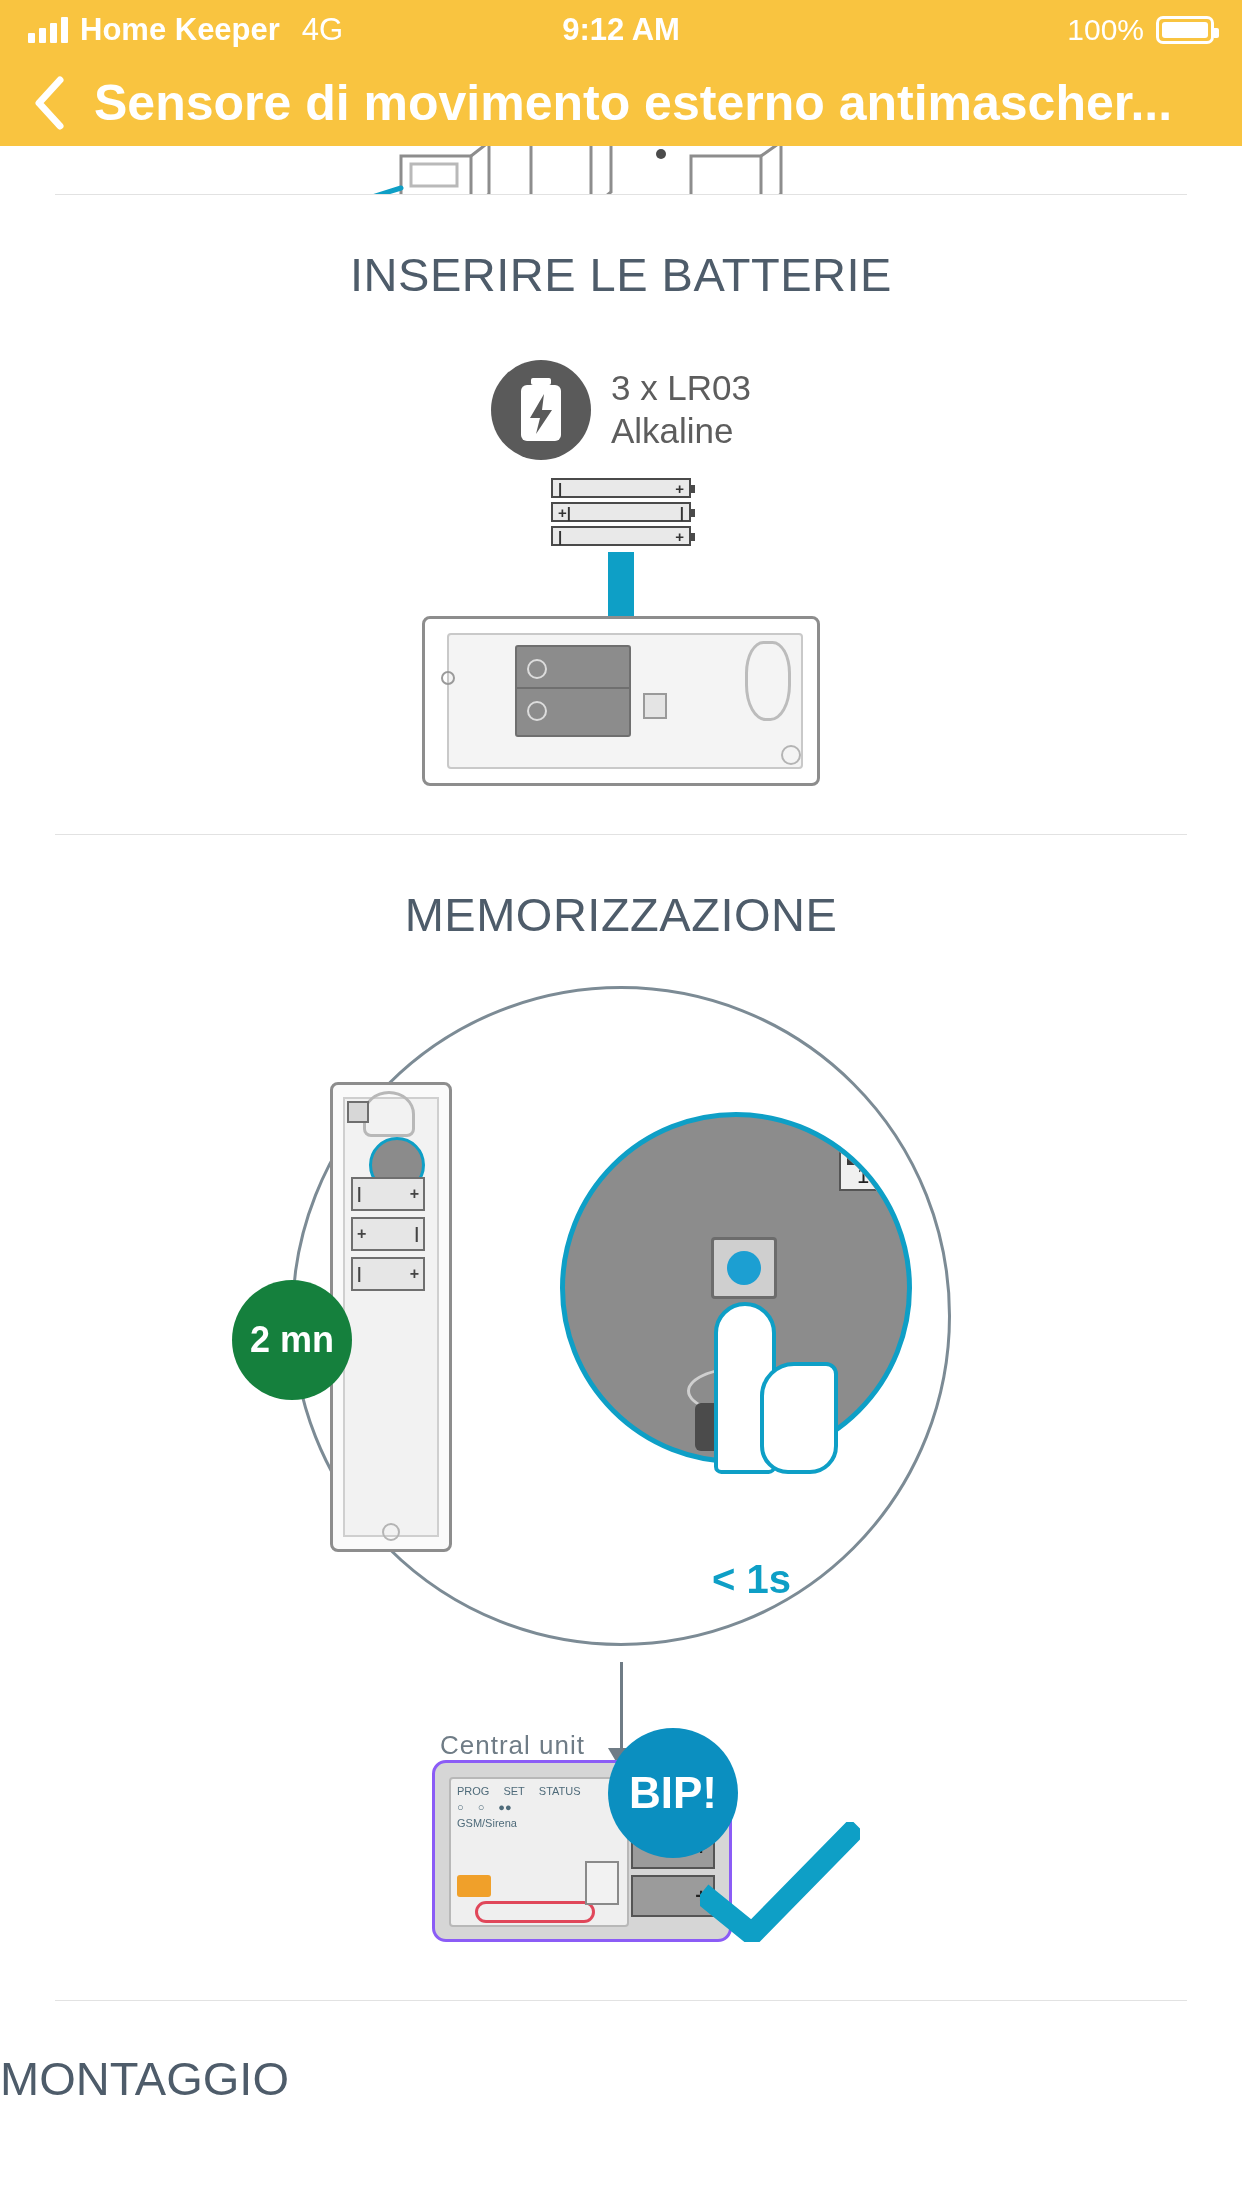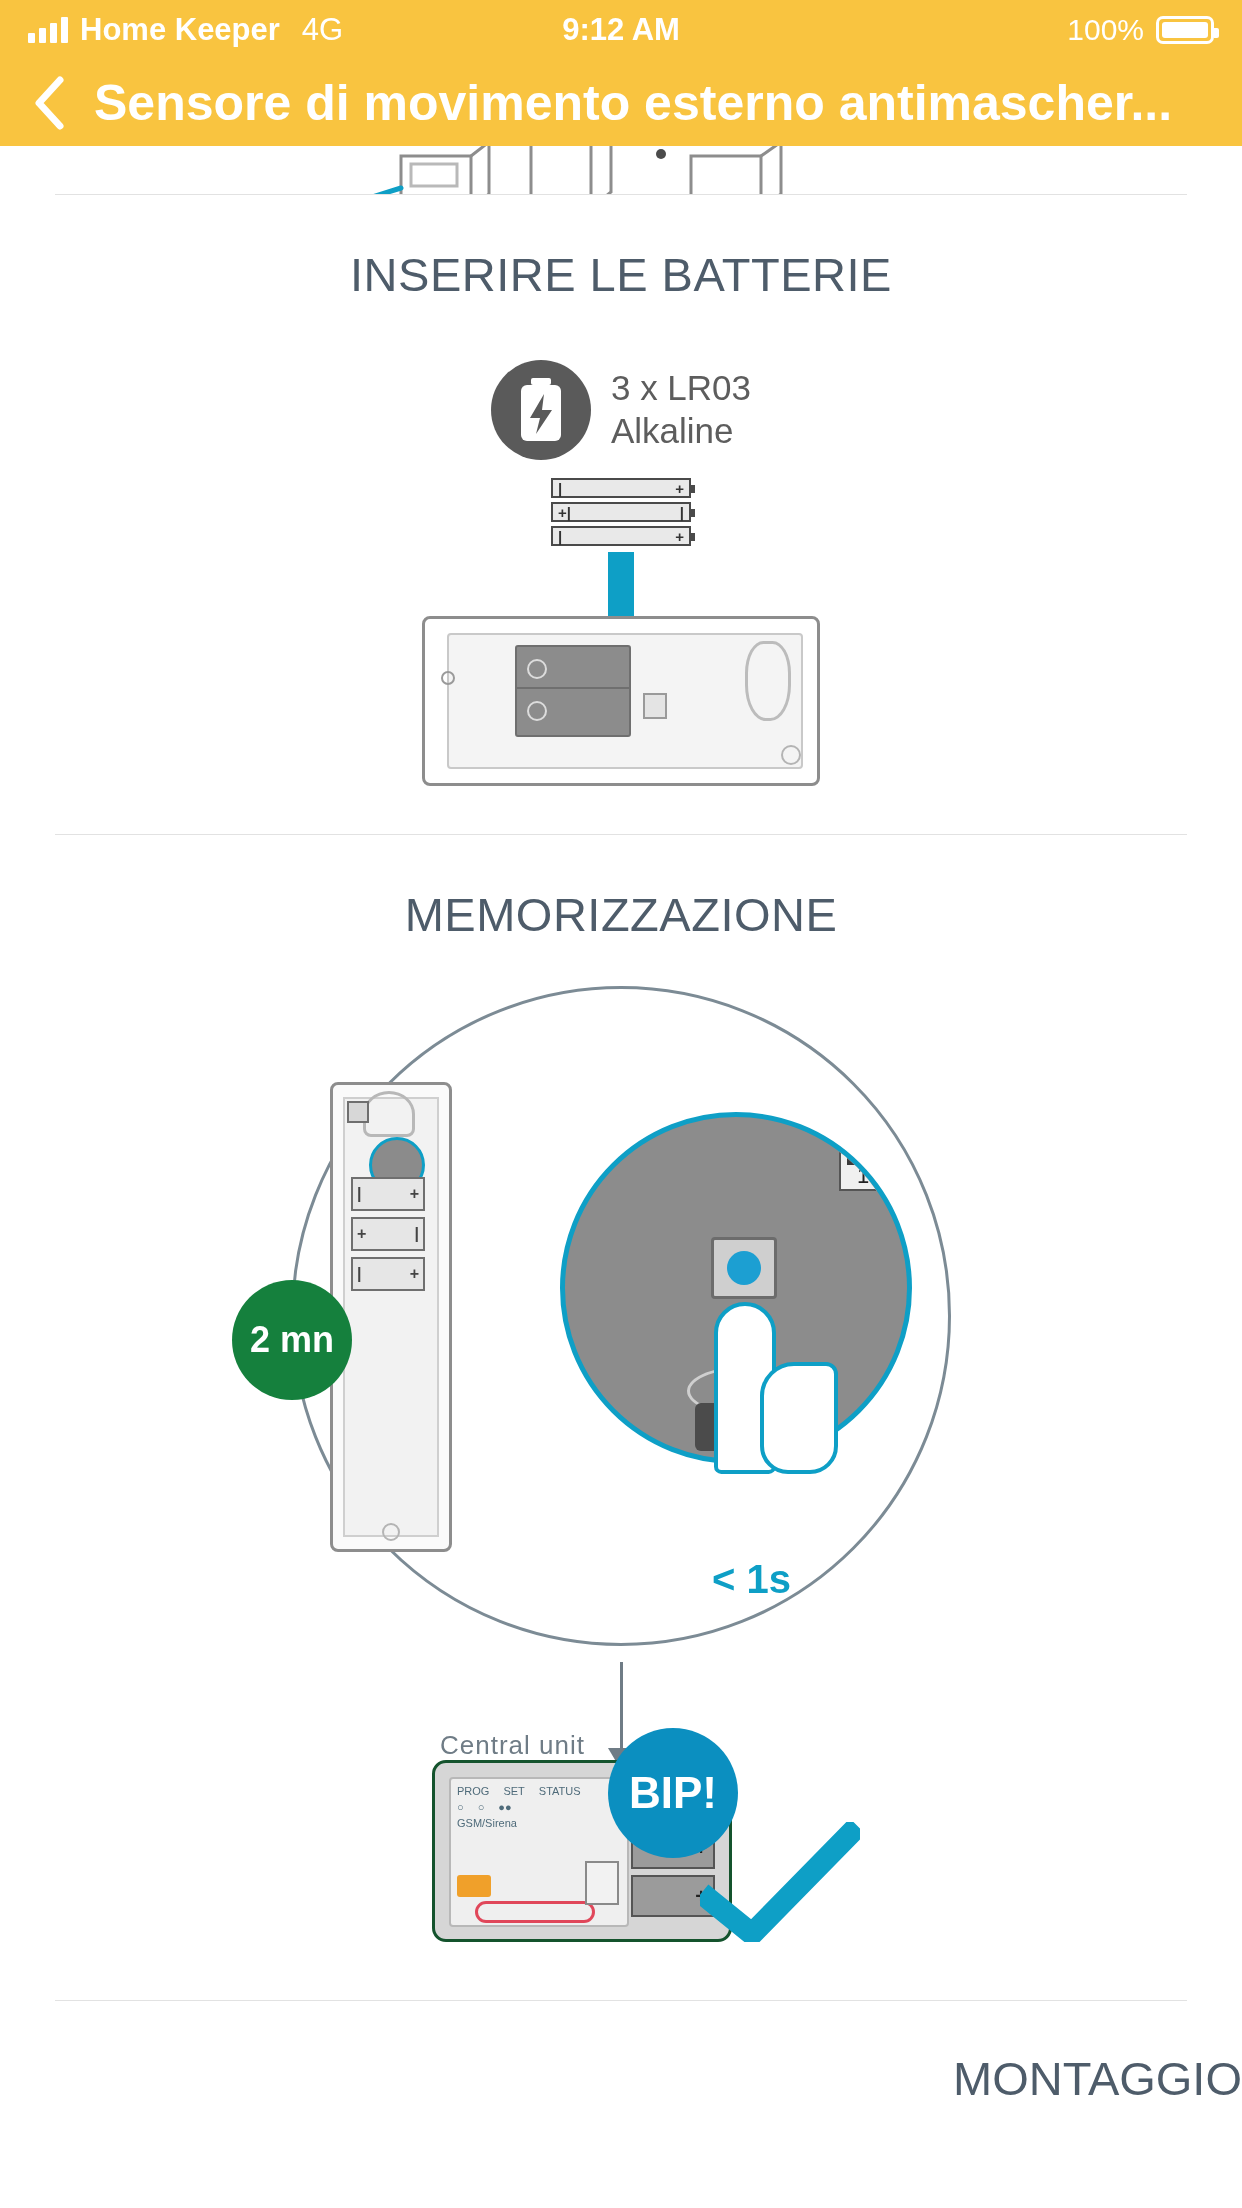--- a/index.html
+++ b/index.html
@@ -208,21 +208,21 @@
   }
 
   
   .cu-wrap { position: relative; height: 260px; margin-top: 10px; }
   .cu-title {
     position: absolute; left: 440px; top: 8px;
     font-size: 26px; color: #6f7c86; letter-spacing: 1px;
   }
   .cu-body {
     position: absolute; left: 432px; top: 38px; width: 300px; height: 182px;
-    background: #d6d6d6; border: 3px solid #14532d; border-radius: 14px;
+    background: #d6d6d6; border: 3px solid #8b5cf6; border-radius: 14px;
   }
   .cu-pcb {
     position: absolute; left: 14px; top: 14px; width: 180px; height: 150px;
     background: #efefef; border: 2px solid #b8b8b8; border-radius: 4px;
     font-size: 11px; color: #4f6b7a; padding: 6px;
   }
   .cu-pcb .row { display: flex; gap: 14px; margin-bottom: 4px; }
   .cu-batts { position: absolute; right: 14px; top: 16px; width: 84px; }
   .cu-batt { height: 42px; border: 2px solid #555; background: #9b9b9b; margin-bottom: 6px; display:flex; align-items:center; justify-content: flex-end; padding-right: 6px; color:#222; font-size: 20px; font-weight:700; }
   .cu-wire { position: absolute; left: 40px; bottom: 16px; width: 120px; height: 22px; border: 3px solid #e0475a; border-radius: 12px; }
@@ -231,21 +231,21 @@
 
   .bip-badge {
     position: absolute; left: 608px; top: 6px;
     width: 130px; height: 130px; border-radius: 50%; background: #0b8fc0;
     color: #ffffff; font-size: 44px; font-weight: 700;
     display: flex; align-items: center; justify-content: center;
   }
   .check-mark { position: absolute; left: 700px; top: 100px; width: 160px; height: 120px; }
 
   .bottom-title {
-    text-align: right; color: #4e5c6a; font-size: 47px; font-weight: 400;
+    text-align: left; color: #4e5c6a; font-size: 47px; font-weight: 400;
     padding-top: 50px;
   }
 </style>
 </head>
 <body>
 
 <div class="status-bar">
   <span class="signal-bars">
     <i></i>
       <i></i>

